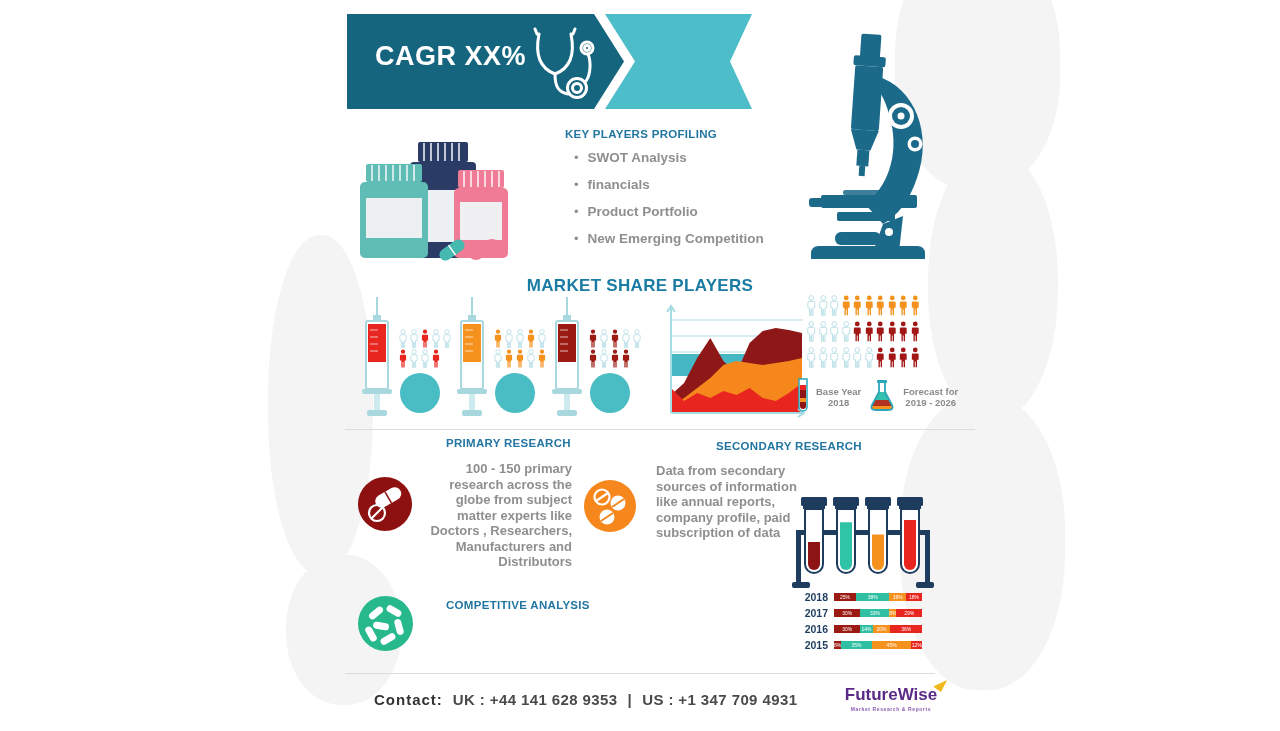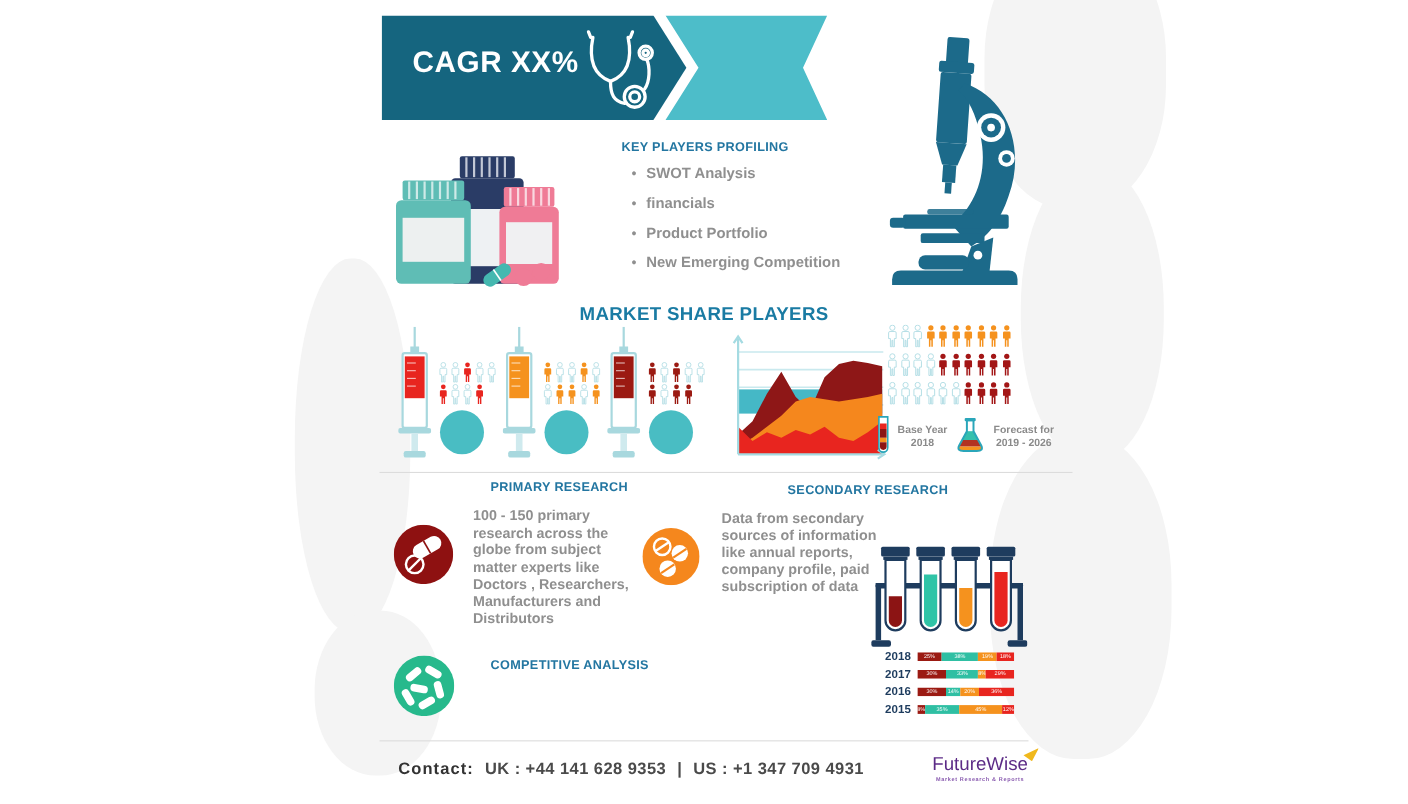--- a/index.html
+++ b/index.html
@@ -51,24 +51,24 @@
 
   
   .tubes{left:792px;top:494px;}
   .yearbars{left:798px;top:591px;width:130px;}
   .ybrow{display:flex;align-items:center;margin-bottom:4px;}
   .yblabel{width:30px;text-align:right;font-size:10.5px;font-weight:bold;color:#1e3c5e;margin-right:6px;}
   .ybbar{display:flex;width:88px;height:7.5px;overflow:hidden;}
   .ybseg{height:100%;display:flex;align-items:center;justify-content:center;color:#fff;font-size:5px;line-height:5px;}
 
   
-  .contact{left:362px;top:691px;font-size:15px;color:#4a4a4a;font-weight:bold;letter-spacing:.4px;display:flex;gap:10px;align-items:baseline;justify-content:center;}
+  .contact{left:374px;top:691px;font-size:15px;color:#4a4a4a;font-weight:bold;letter-spacing:.4px;display:flex;gap:10px;align-items:baseline;justify-content:center;}
   .contact .clabel{color:#333;letter-spacing:1px;}
   .logo{left:836px;top:685px;width:110px;text-align:center;}
-  .logo-text{font-size:17px;font-weight:normal;color:#5b2a86;position:relative;display:inline-block;}
+  .logo-text{font-size:17px;font-weight:bold;color:#5b2a86;position:relative;display:inline-block;}
   .logo-arrow{position:absolute;right:-10px;top:-5px;width:14px;height:12px;background:#f0b81c;
               clip-path:polygon(0 55%,100% 0,55% 100%);}
   .logo-tagline{font-size:5px;color:#8a5cb0;letter-spacing:.6px;margin-top:1px;font-weight:bold;}
 </style>
 </head>
 <body>
 
 <div class="stage">
 
   <div class="blob" style="left:895px;top:-60px;width:165px;height:250px;border-radius:45%;"></div>
@@ -561,21 +561,21 @@
   <svg class="icon-circle" style="left:358px;top:477px;" width="54" height="54" viewBox="0 0 54 54">
     <circle cx="27" cy="27" r="27" fill="#8e1111"></circle>
     <g transform="rotate(-30 30 20)">
       <rect x="16" y="14" width="28" height="13" rx="6.5" fill="#fff"></rect>
       <line x1="30" y1="14" x2="30" y2="27" stroke="#8e1111" stroke-width="1.5"></line>
     </g>
     <circle cx="19" cy="36" r="8" fill="none" stroke="#fff" stroke-width="2.2"></circle>
     <line x1="13.5" y1="41.5" x2="24.5" y2="30.5" stroke="#fff" stroke-width="2.2"></line>
   </svg>
   <div class="sec-title" style="left:430px;top:437px;">PRIMARY RESEARCH</div>
-  <div class="sec-body" style="left:430px;top:461px;width:142px;">100 - 150 primary research across the globe from subject matter experts like Doctors , Researchers, Manufacturers and Distributors</div>
+  <div class="sec-body" style="left:430px;top:461px;width:142px;text-align:right;">100 - 150 primary research across the globe from subject matter experts like Doctors , Researchers, Manufacturers and Distributors</div>
 
   <svg class="icon-circle" style="left:584px;top:480px;" width="52" height="52" viewBox="0 0 52 52">
     <circle cx="26" cy="26" r="26" fill="#f5871d"></circle>
     <circle cx="18" cy="17" r="7.5" fill="none" stroke="#fff" stroke-width="2.2"></circle>
     <line x1="12" y1="21" x2="24" y2="13" stroke="#fff" stroke-width="2.2"></line>
     <circle cx="34" cy="23" r="7.5" fill="#fff"></circle>
     <line x1="28" y1="27" x2="40" y2="19" stroke="#f5871d" stroke-width="2"></line>
     <circle cx="23" cy="37" r="7.5" fill="#fff"></circle>
     <line x1="17" y1="41" x2="29" y2="33" stroke="#f5871d" stroke-width="2"></line>
   </svg>

